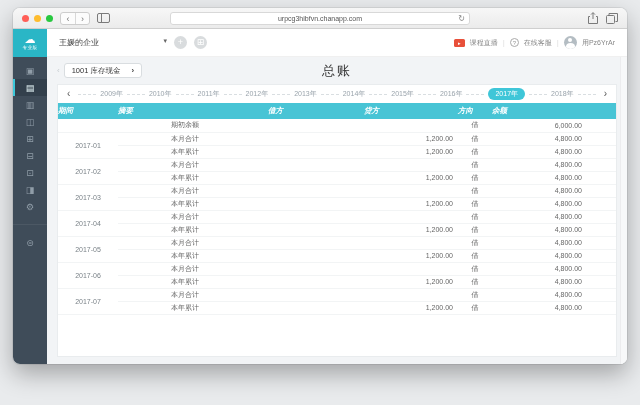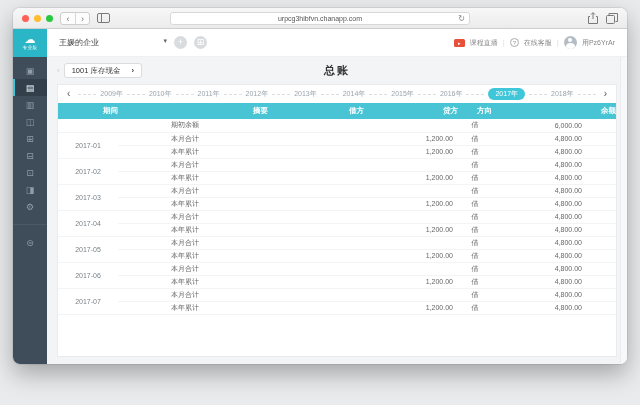--- a/index.html
+++ b/index.html
@@ -52,35 +52,35 @@
   .side-item { height:17px; display:flex; align-items:center; justify-content:center; color:#909da8; font-size:9px; }
   .side-item.active { background:#33404c; color:#eafafc; box-shadow:inset 2px 0 0 #3cc8d9; }
   .side-gap { margin-top:9px; border-top:1px solid rgba(255,255,255,.07); height:10px; }
 
   .content { flex:1; display:flex; flex-direction:column; padding:0 10px; position:relative; }
   .content-header { height:27px; flex:0 0 27px; display:flex; align-items:center; position:relative; }
   .acct-prev { color:#c8cdd1; font-size:8px; margin-right:4px; }
   .acct-box { border:1px solid #d9dde0; background:#fff; border-radius:3px; height:15px;
     display:flex; align-items:center; padding:0 7px; font-size:7.5px; color:#333; gap:11px; }
   .acct-box .chev { color:#444; font-weight:bold; font-size:8px; }
-  .page-title { position:absolute; left:50%; transform:translateX(-50%); font-size:11px; font-weight:bold; color:#333; letter-spacing:2px; }
+  .page-title { position:absolute; left:50%; transform:translateX(-50%); font-size:13px; font-weight:normal; color:#333; letter-spacing:2px; }
   .btns { margin-left:auto; display:flex; gap:9px; }
   .green-btn { background:#85c23e; color:#fff; font-size:8px; line-height:15px; height:15px;
     padding:0 14px; border-radius:3px; border:none; }
 
   .card { background:#fff; flex:1; margin-bottom:7px; border:1px solid #e9ecee; display:flex; flex-direction:column; overflow:hidden; }
   .timeline { height:18px; flex:0 0 18px; display:flex; align-items:center; padding:0 5px; }
   .tl-arrow { color:#555; font-size:10px; padding:0 4px; line-height:16px; }
   .tl-track { flex:1; display:flex; align-items:center; }
   .tl-dash { flex:1; border-top:1px dashed #d9dee1; margin:0 4px; min-width:6px; }
   .tl-year { font-size:7px; color:#9aa4ac; white-space:nowrap; }
   .tl-year.selected { background:#3fc6d8; color:#fff; border-radius:8px; padding:1px 7px; }
 
   table { width:100%; border-collapse:collapse; table-layout:fixed; }
-  thead th { background:#48c4d5; color:#fff; font-size:7.5px; font-weight:bold; height:16px; text-align:right; }
+  thead th { background:#48c4d5; color:#fff; font-size:7.5px; font-weight:bold; height:16px; text-align:left;font-style:italic; }
   tbody td { font-size:7px; color:#666; height:13px; border-bottom:1px solid #f2f4f5; background:#fff; }
   td.c-period { text-align:center; color:#7a8288; }
   td.c-summary { padding-left:53px; text-align:left; }
   td.c-num { text-align:right; padding-right:5px; }
   td.c-dir { text-align:center; }
   td.c-bal { text-align:right; padding-right:34px; }
 
   .scroll-strip { position:absolute; right:0; top:0; bottom:0; width:7px; background:#f7f8f9; border-left:1px solid #ececee; }
 </style>
 </head>

